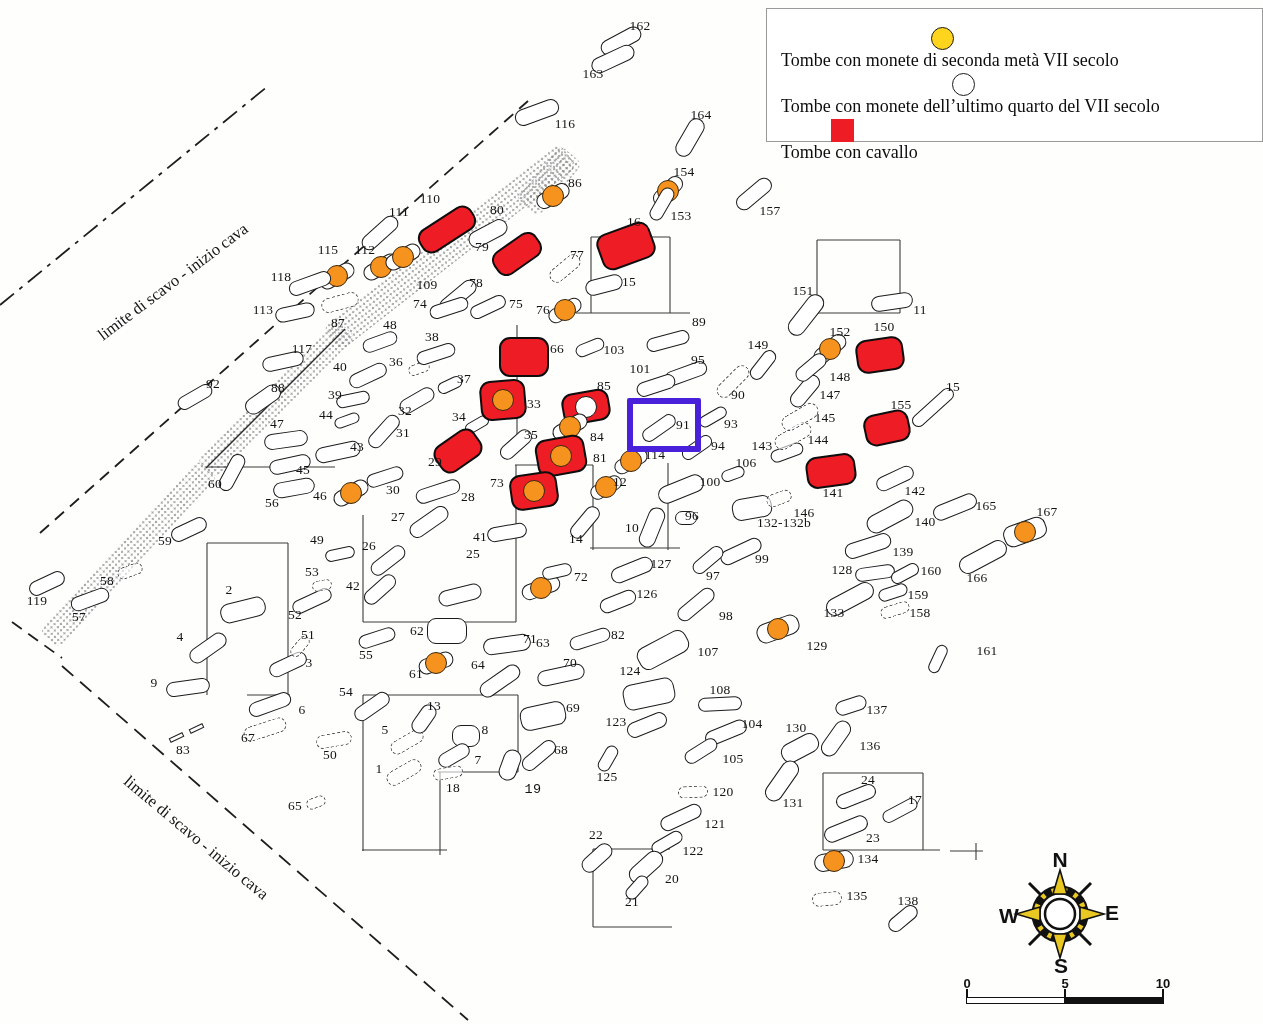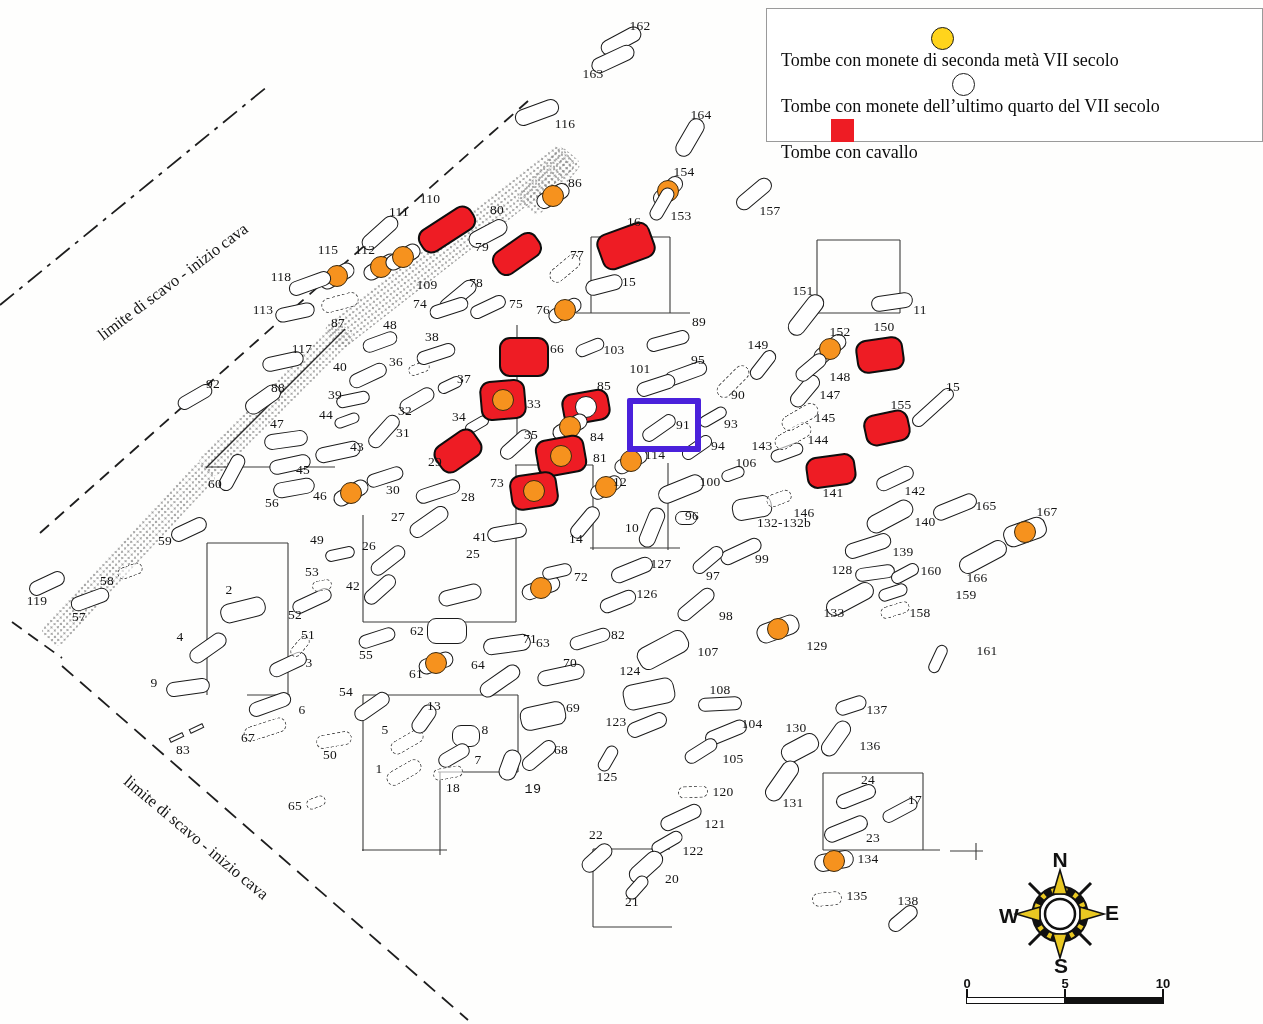--- a/index.html
+++ b/index.html
@@ -290,21 +290,21 @@
       <div class="tlabel" style="left: 1047px; top: 512px;">167</div>
       <div class="tomb" style="left: 957px; top: 548px; width: 52px; height: 18px; transform: rotate(-28deg);"></div>
       <div class="tlabel" style="left: 977px; top: 578px;">166</div>
       <div class="tomb" style="left: 844px; top: 538px; width: 48px; height: 16px; transform: rotate(-18deg);"></div>
       <div class="tlabel" style="left: 903px; top: 552px;">139</div>
       <div class="tomb" style="left: 855px; top: 566px; width: 40px; height: 14px; transform: rotate(-8deg);"></div>
       <div class="tlabel" style="left: 842px; top: 570px;">128</div>
       <div class="tomb" style="left: 890px; top: 566.5px; width: 30px; height: 13px; transform: rotate(-28deg);"></div>
       <div class="tlabel" style="left: 931px; top: 571px;">160</div>
       <div class="tomb" style="left: 878px; top: 585.5px; width: 30px; height: 13px; transform: rotate(-18deg);"></div>
-      <div class="tlabel" style="left: 966px; top: 595px;">159</div>
+      <div class="tlabel" style="left: 918px; top: 595px;">159</div>
       <div class="tomb dotted" style="left: 880px; top: 604px; width: 30px; height: 12px; transform: rotate(-18deg);"></div>
       <div class="tlabel" style="left: 920px; top: 613px;">158</div>
       <div class="tomb" style="left: 824px; top: 590px; width: 52px; height: 18px; transform: rotate(-28deg);"></div>
       <div class="tlabel" style="left: 834px; top: 613px;">133</div>
       <div class="tomb" style="left: 923px; top: 653px; width: 30px; height: 12px; transform: rotate(-65deg);"></div>
       <div class="tlabel" style="left: 987px; top: 651px;">161</div>
       <div class="tomb" style="left: 756px; top: 619px; width: 44px; height: 20px; transform: rotate(-20deg);"></div>
       <div class="coin" style="left: 767px; top: 618px;"></div>
       <div class="tlabel" style="left: 817px; top: 646px;">129</div>
       <div class="tomb" style="left: 719px; top: 543.5px; width: 44px; height: 15px; transform: rotate(-25deg);"></div>

